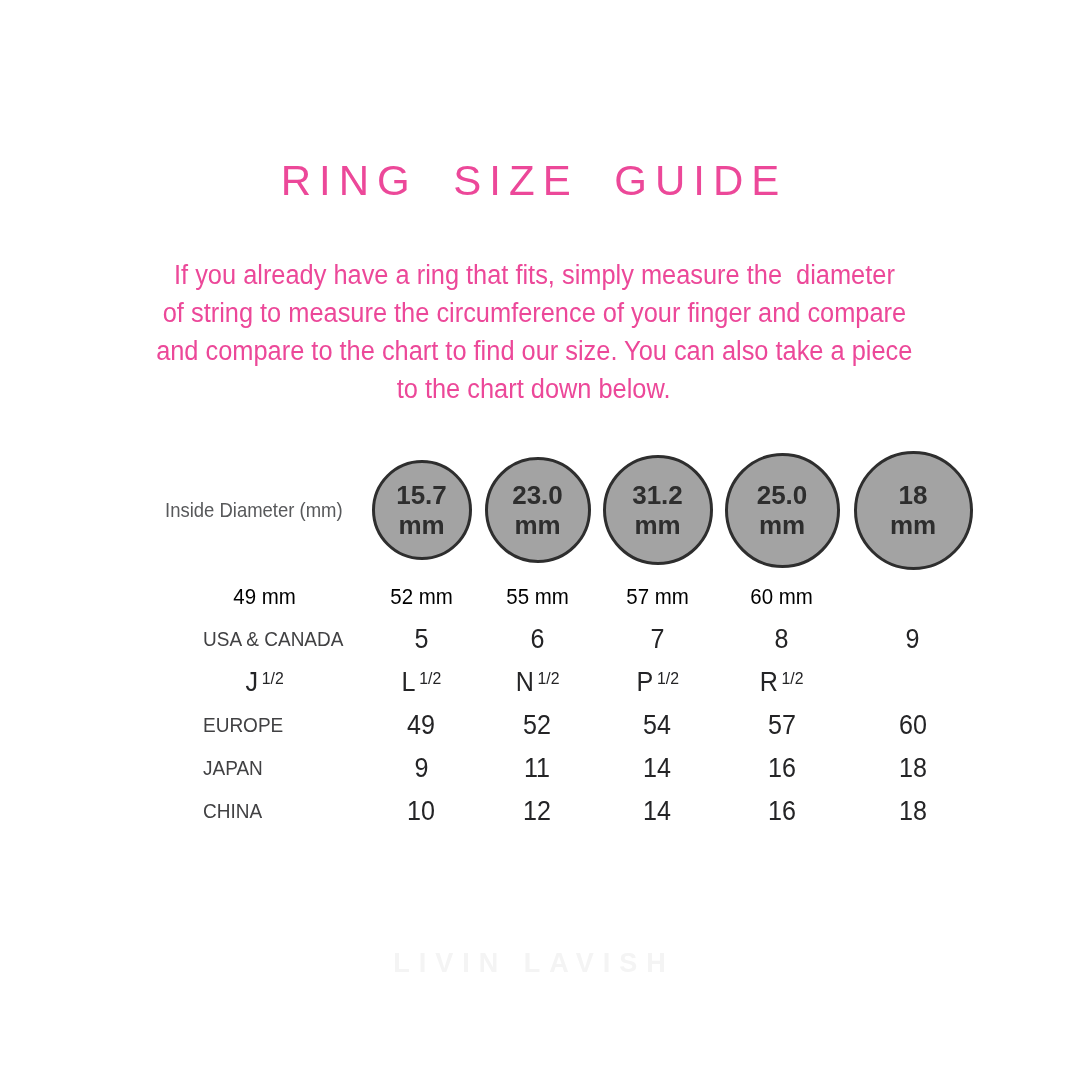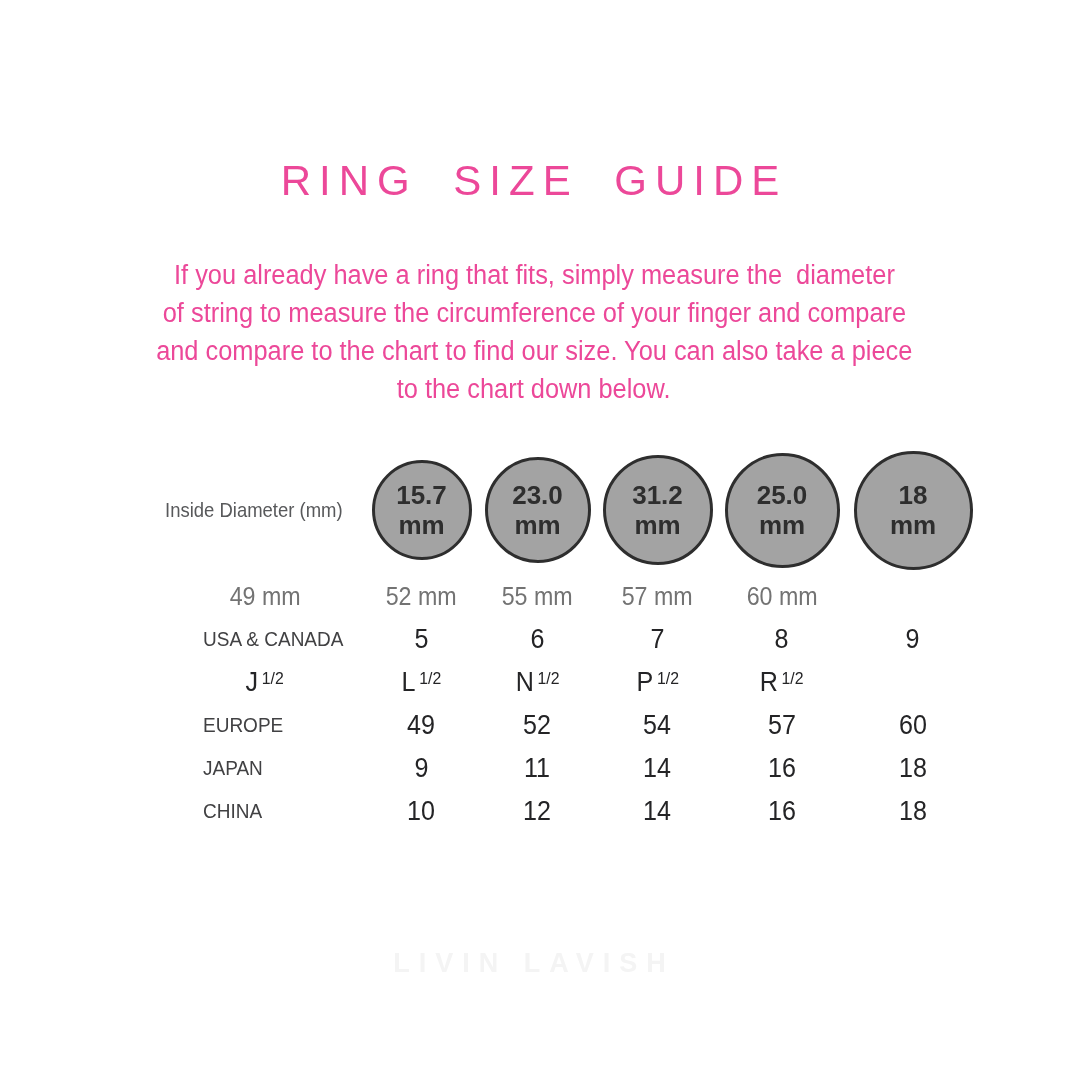--- a/index.html
+++ b/index.html
@@ -37,21 +37,21 @@
     font-size:21px; color:#58595b; text-align:left; overflow:visible;
   }
   .rlabel > span { display:inline-block; transform:scaleX(0.88); transform-origin:left center; white-space:nowrap; }
 
   .crow.country .rlabel { font-size:20px; color:#414143;margin-left:38px; }
   .crow.country .rlabel > span { transform:scaleX(0.95); }
 
   .cell { text-align:center; }
   .cell > span { display:inline-block; transform:scaleX(0.93); transform-origin:center; white-space:nowrap; }
 
-  .crow.muted .cell { font-size:25px; color:#737373; }
+  .crow.muted .cell { font-size:22px; color:#000000; }
   .crow.country .cell { font-size:27px; color:#242426; }
 
   .frac { font-size:17px; vertical-align:7px; margin-left:4px; }
 
   .circle-cell { display:flex; justify-content:center; align-items:center; }
   .ring-circle {
     border:3px solid #2e2e2e; border-radius:50%;
     display:flex; flex-direction:column; justify-content:center; align-items:center;
     box-sizing:border-box;
     font-weight:700; color:#2e2e2e; font-size:26px; line-height:30px;

